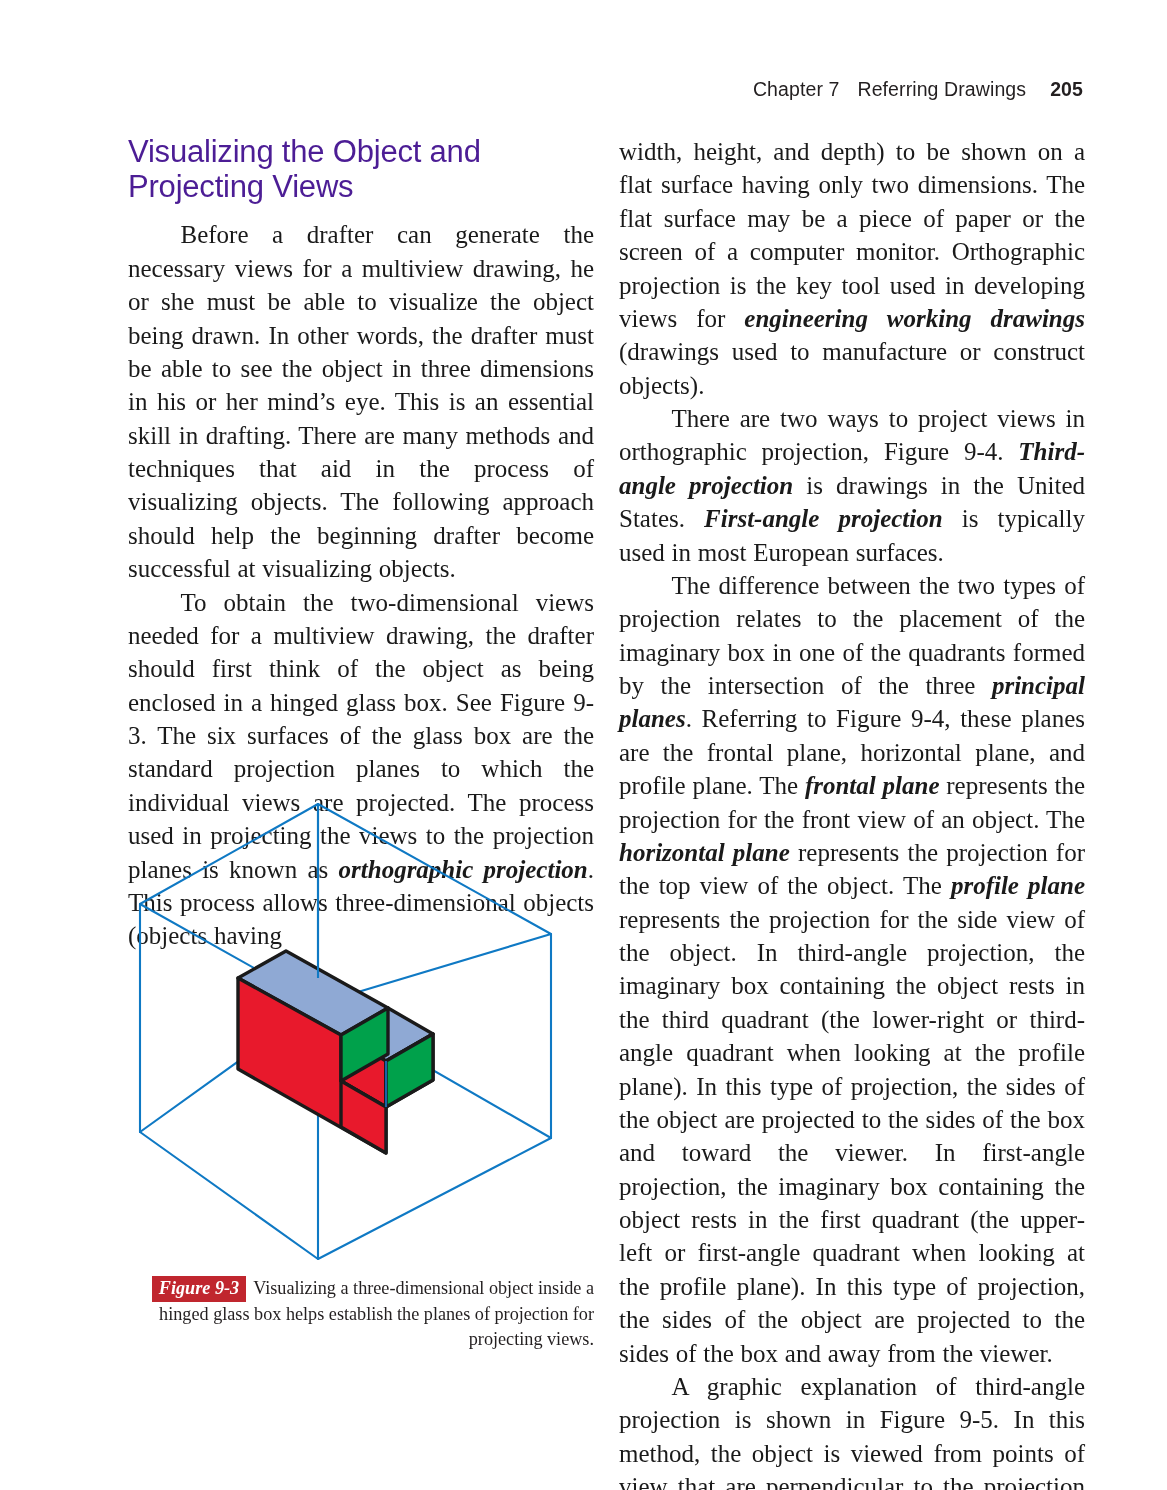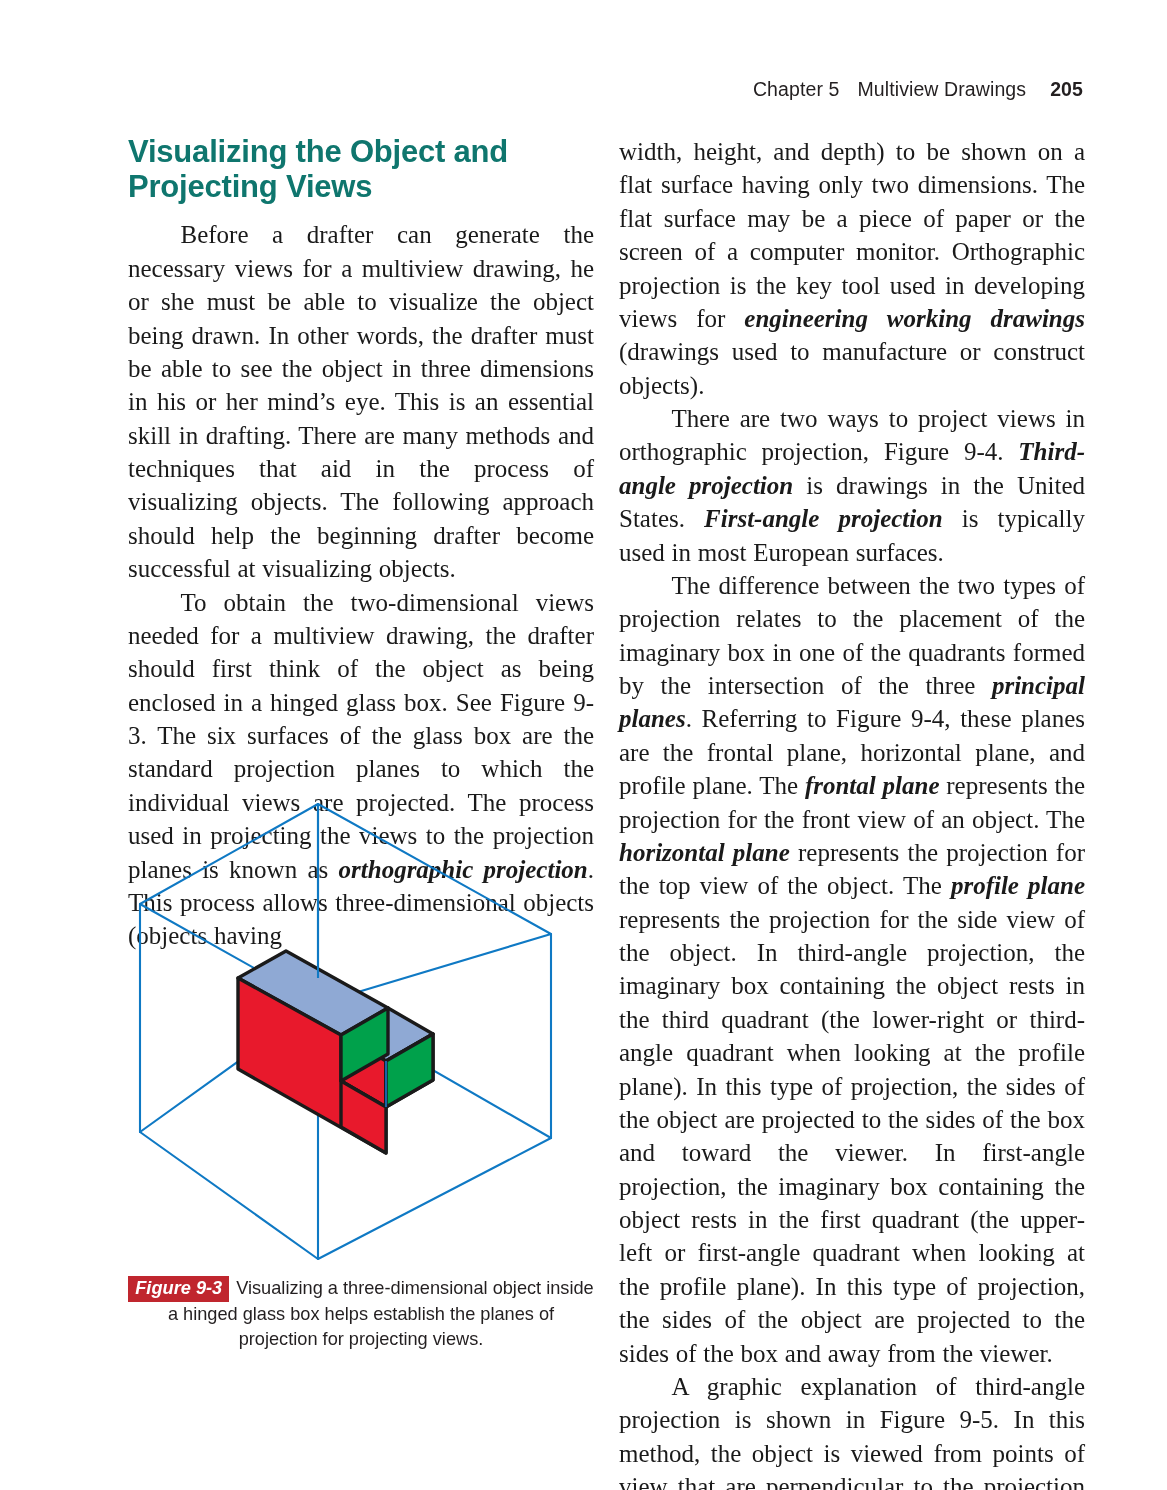--- a/index.html
+++ b/index.html
@@ -45,22 +45,22 @@
     width: 466px;
   }
   .col-left  { left: 128px; }
   .col-right { left: 619px; }
 
   h1.section-title {
     margin: 0 0 14px 0;
     font-family: "Liberation Sans", sans-serif;
     font-size: 31px;
     line-height: 1.12;
-    font-weight: bold;
-    color: #0f766e;
+    font-weight: normal;
+    color: #4c1d95;
     letter-spacing: -0.2px;
   }
 
   p.body {
     margin: 0;
     font-size: 25px;
     line-height: 1.335;
     text-align: justify;
     text-indent: 2.1em;
     hyphens: manual;
@@ -79,25 +79,25 @@
     top: 782px;
     width: 466px;
   }
   .figure-art {
     width: 466px;
     height: 486px;
     display: block;
   }
   .figure-caption {
     margin-top: 8px;
-    font-family: Liberation Sans, sans-serif;
+    font-family: Liberation Serif, serif;
     font-size: 18.2px;
     line-height: 1.36;
     color: #231f20;
-    text-align: center;
+    text-align: right;
   }
   .fig-badge {
     display: inline-block;
     background: #c0262e;
     color: #ffffff;
     font-weight: bold;
     font-style: italic;
     font-size: 18.2px;
     padding: 2px 7px 3px 7px;
     margin-right: 7px;
@@ -105,21 +105,21 @@
     vertical-align: baseline;
     white-space: nowrap;
   }
 </style>
 </head>
 <body>
 
 <div class="page">
 
   <div class="running-head">
-    <span class="rh-chapter">Chapter 5</span><span class="rh-title">Multiview Drawings</span><span class="rh-page">205</span>
+    <span class="rh-chapter">Chapter 7</span><span class="rh-title">Referring Drawings</span><span class="rh-page">205</span>
   </div>
 
   <div class="col col-left">
 
     <h1 class="section-title">Visualizing the Object and Projecting Views</h1>
 
     <p class="body"><span>Before a drafter can generate the necessary views for a multiview drawing, he or she must be able to visualize the object being drawn. In other words, the drafter must be able to see the object in three dimensions in his or her mind’s eye. This is an essential skill in drafting. There are many methods and techniques that aid in the process of visualizing objects. The following approach should help the beginning drafter become successful at visualizing objects.</span></p>
 
     <p class="body"><span>To obtain the two-dimensional views needed for a multiview drawing, the drafter should first think of the object as being enclosed in a hinged glass box. See </span><span class="bld">Figure 9-3</span><span>. The six surfaces of the glass box are the standard projection planes to which the individual views are projected. The process used in projecting the views to the projection planes is known as </span><span class="bi">orthographic projection</span><span>. This process allows three-dimensional objects (objects having</span></p>
 

